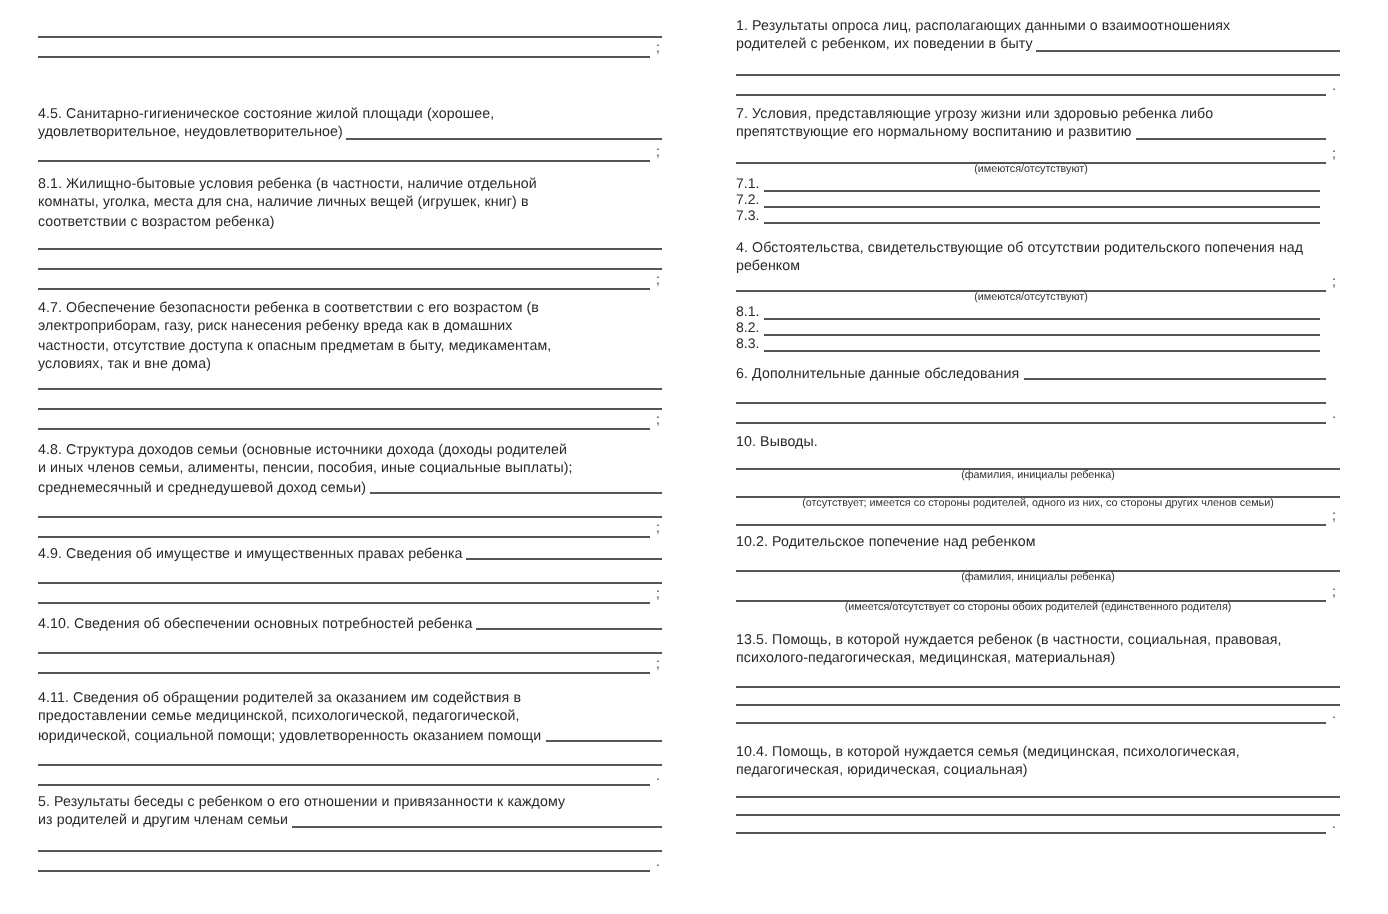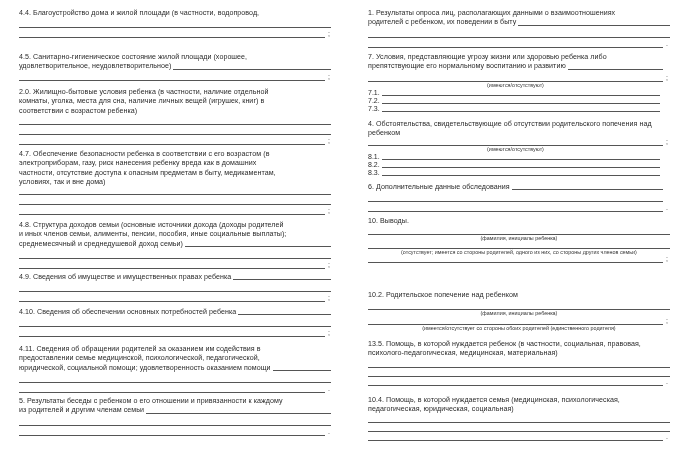--- a/index.html
+++ b/index.html
@@ -17,40 +17,39 @@
   .cap { font-size:5.4px; line-height:7px; text-align:center; color:#333; white-space:nowrap; }
   .num { display:flex; align-items:flex-end; font-size:7px; line-height:8px; }
   .num .fill { flex:1; border-bottom:1px solid #555; margin-left:2px; margin-bottom:1px; height:1px; }
 </style>
 </head>
 <body>
 
 <div class="col left">
 
   <div class="sec" style="top:9px">
-    <div class="t">4.4. Благоустройство дома и жилой площади (в частности, водопровод,</div>
     <div class="line" style="margin-top:9px"></div>
     <div class="line" style="margin-top:9px; width:306px">
         <span class="semi">;</span>
       </div>
   </div>
 
   <div class="sec" style="top:53px">
     <div class="t">4.5. Санитарно-гигиеническое состояние жилой площади (хорошее,</div>
     <div class="inl">
         <span class="t">удовлетворительное, неудовлетворительное)</span>
         <span class="fill"></span>
       </div>
     <div class="line" style="margin-top:8px; width:306px">
         <span class="semi">;</span>
       </div>
   </div>
 
   <div class="sec" style="top:88px">
-    <div class="t">2.0. Жилищно-бытовые условия ребенка (в частности, наличие отдельной</div>
+    <div class="t">8.1. Жилищно-бытовые условия ребенка (в частности, наличие отдельной</div>
     <div class="t">комнаты, уголка, места для сна, наличие личных вещей (игрушек, книг) в</div>
     <div class="t">соответствии с возрастом ребенка)</div>
     <div class="line" style="margin-top:8px"></div>
     <div class="line" style="margin-top:9px"></div>
     <div class="line" style="margin-top:9px; width:306px">
         <span class="semi">;</span>
       </div>
   </div>
 
   <div class="sec" style="top:150px">
@@ -199,21 +198,21 @@
   <div class="sec" style="top:217px">
     <div class="t">10. Выводы.</div>
     <div class="line" style="margin-top:8px"></div>
     <div class="cap">(фамилия, инициалы ребенка)</div>
     <div class="line" style="margin-top:6px"></div>
     <div class="cap">(отсутствует; имеется со стороны родителей, одного из них, со стороны других членов семьи)</div>
     <div class="line" style="margin-top:6px; width:295px">
         <span class="semi">;</span>
       </div>
 
-    <div class="t" style="margin-top:28px">10.2. Родительское попечение над ребенком</div>
+    <div class="t" style="margin-top:4px">10.2. Родительское попечение над ребенком</div>
     <div class="line" style="margin-top:8px"></div>
     <div class="cap">(фамилия, инициалы ребенка)</div>
     <div class="line" style="margin-top:7px; width:295px">
         <span class="semi">;</span>
       </div>
     <div class="cap">(имеется/отсутствует со стороны обоих родителей (единственного родителя)</div>
 
     <div class="t" style="margin-top:8px">13.5. Помощь, в которой нуждается ребенок (в частности, социальная, правовая,</div>
     <div class="t">психолого-педагогическая, медицинская, материальная)</div>
     <div class="line" style="margin-top:8px"></div>

